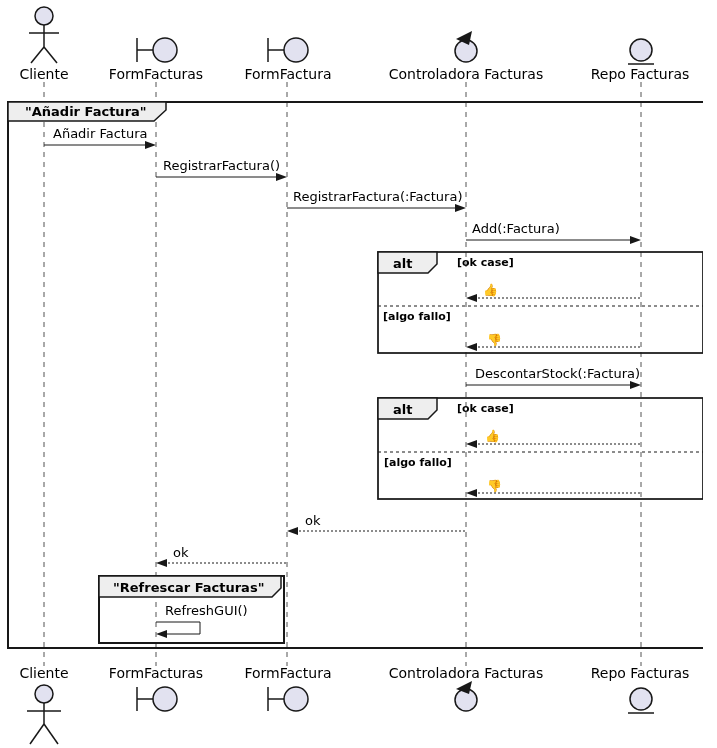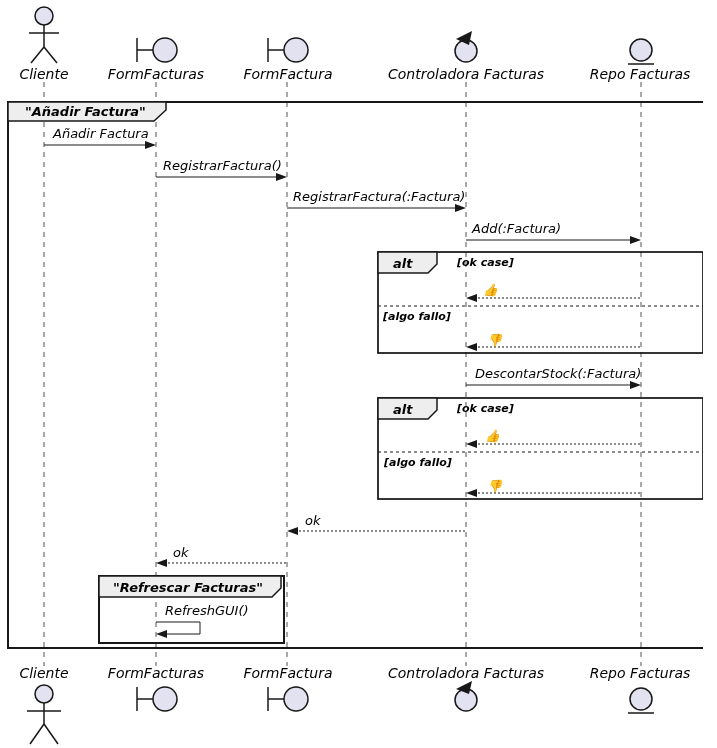--- a/index.html
+++ b/index.html
@@ -1,19 +1,19 @@
 <!DOCTYPE html>
 <html style="--bg: #FFFFFF; --line: #181818; --icon-fill: #E2E2F0; --label-bg: #EEEEEE; --text: #000000;"><head>
 <meta charset="utf-8">
 <style>
   :root{
     --bg:#FFFFFF; --line:#181818; --icon-fill:#E2E2F0; --label-bg:#EEEEEE; --text:#000000;
   }
   html,body{margin:0;padding:0;background:var(--bg);}
-  #stage{position:relative;width:703px;height:748px;background:var(--bg);overflow:hidden;font-style:italic;}
+  #stage{position:relative;width:703px;height:748px;background:var(--bg);overflow:hidden;}
   svg text{font-family:"DejaVu Sans",sans-serif;fill:var(--text);}
   .t13{font-size:13px;}
   .t14{font-size:14px;}
   .t12{font-size:12px;}
   .t11{font-size:11px;}
   .bold{font-weight:bold;}
   .mid{text-anchor:middle;}
   .ln{stroke:var(--line);stroke-width:1;fill:none;}
   .ln15{stroke:var(--line);stroke-width:1.5;fill:none;}
   .ln2{stroke:var(--line);stroke-width:2;fill:none;}

